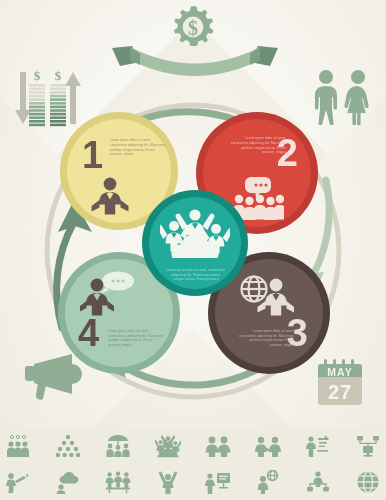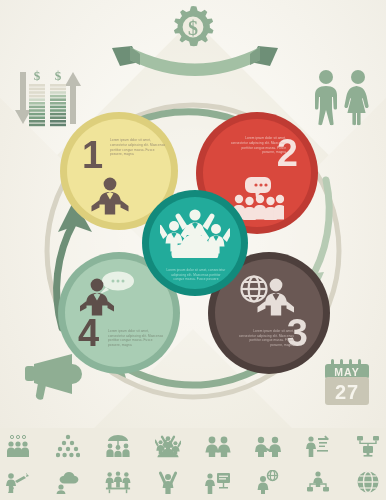--- a/index.html
+++ b/index.html
@@ -22,21 +22,21 @@
     background:radial-gradient(ellipse at 50% 45%, rgba(255,255,255,0.55) 0%, rgba(255,255,255,0.18) 45%, rgba(210,205,188,0.22) 100%);}
 
   
   .gear-wrap{position:absolute;left:163px;top:3px;width:60px;height:52px;}
   .ribbon-wrap{position:absolute;left:110px;top:40px;width:170px;height:40px;}
 
   
   .coins{position:absolute;left:12px;top:66px;width:72px;height:62px;}
   .people2{position:absolute;left:306px;top:68px;width:70px;height:58px;}
   .megaphone{position:absolute;left:24px;top:352px;width:66px;height:48px;}
-  .calendar{position:absolute;left:321px;top:358px;width:52px;height:52px;text-decoration:underline;}
+  .calendar{position:absolute;left:314px;top:358px;width:52px;height:52px;text-decoration:underline;}
 
   
   .arrows{position:absolute;left:8px;top:96px;width:370px;height:310px;}
 
   
   .petal{position:absolute;border-radius:50%;}
   .petal .inner{position:absolute;border-radius:50%;inset:7px;}
   .num{position:absolute;font-size:38px;font-weight:700;line-height:1;font-family:"Liberation Sans",sans-serif;}
   .blurb{position:absolute;width:58px;font-size:3.1px;line-height:1.55;letter-spacing:.1px;}
   .ic{position:absolute;}

